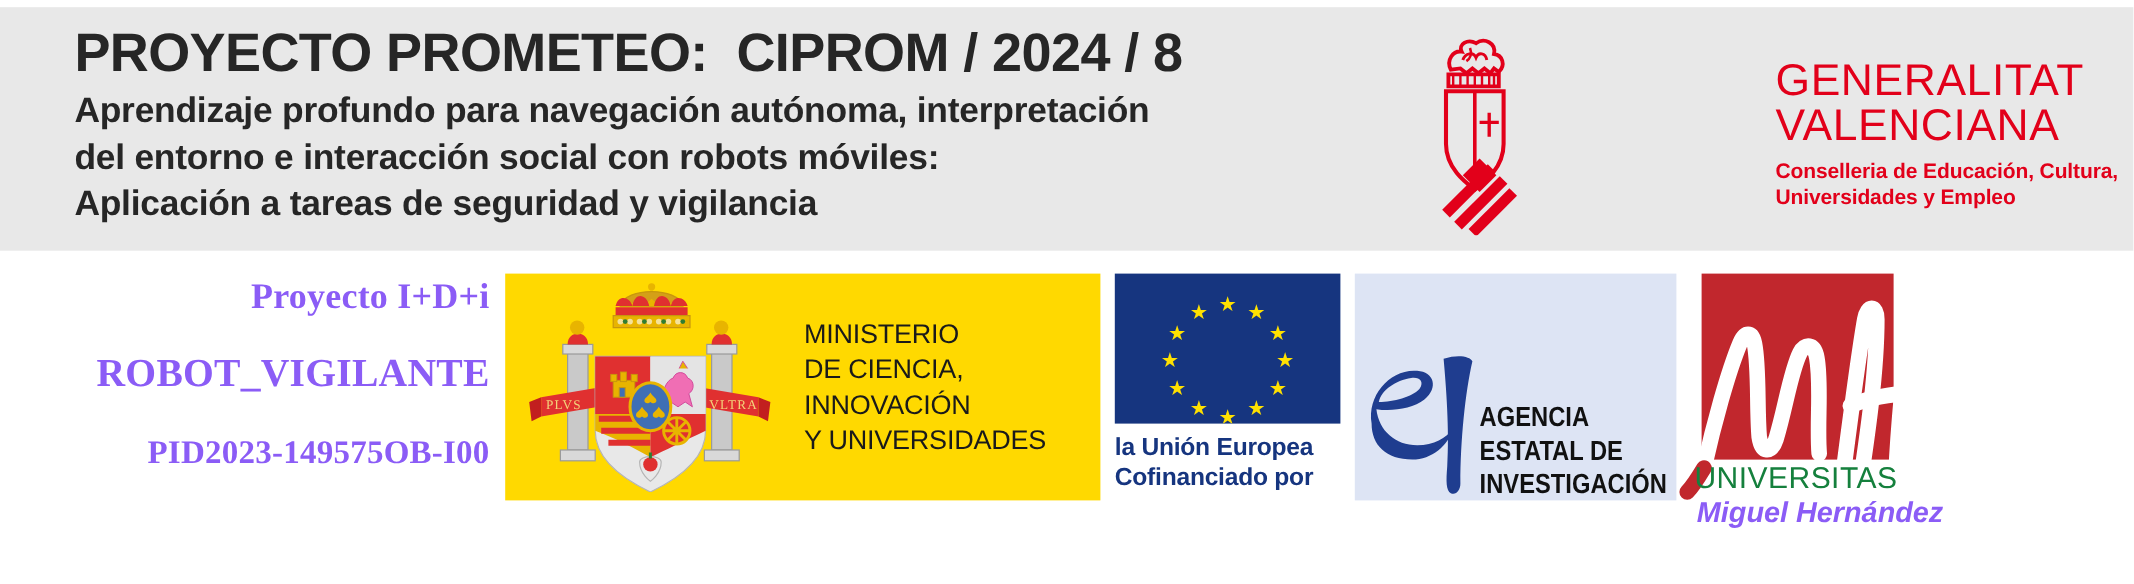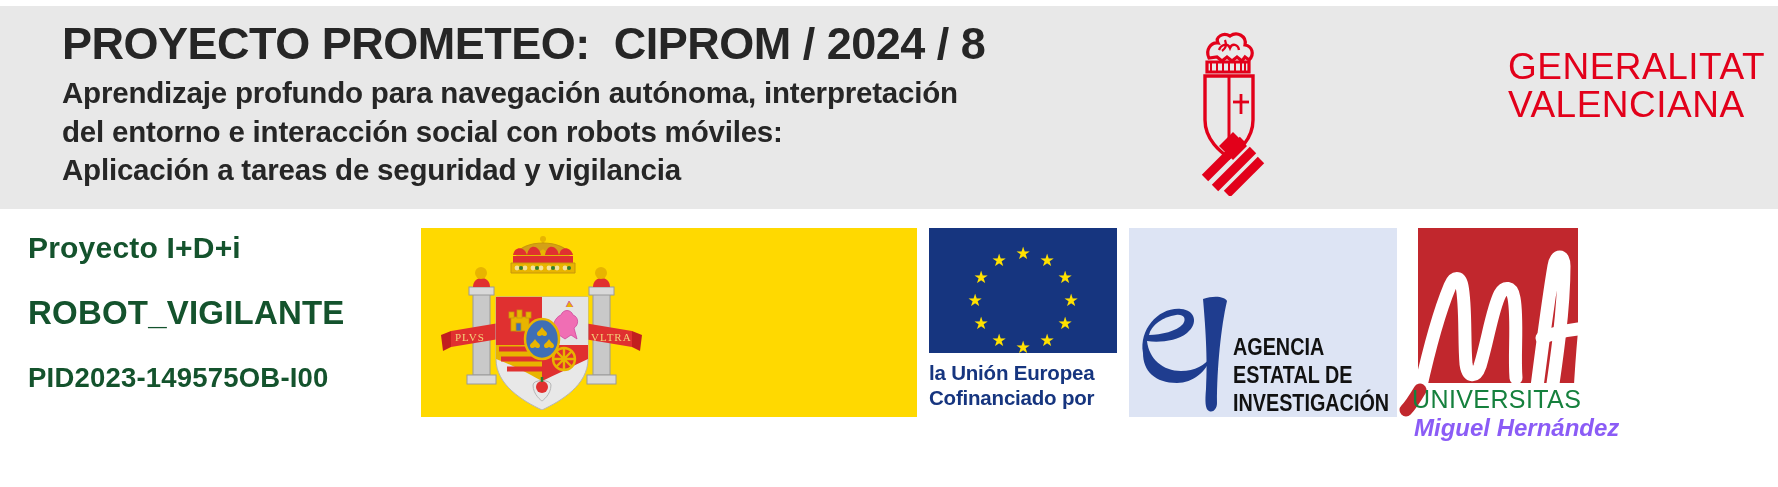--- a/index.html
+++ b/index.html
@@ -91,23 +91,24 @@
     left: 0; top: 209px;
     width: 1778px; height: 278px;
     background: #ffffff;
   }
 
   
   .proj-block {
     position: absolute;
     left: 28px; top: 22px;
     width: 380px;
-    text-align: left;
-    color: #14532d;
-    font-weight: bold;
+    text-align: right;
+    color: #8b5cf6;
+    font-weight: bold;
+    font-family: Liberation Serif, serif;
   }
   .proj-line1 { font-size: 30px; letter-spacing: 0.2px; }
   .proj-line2 { font-size: 33px; margin-top: 29px; letter-spacing: 0.2px; }
   .proj-line3 { font-size: 27.5px; margin-top: 30px; letter-spacing: 0.2px; }
 
   
   .ministerio {
     position: absolute;
     left: 421px; top: 19px;
     width: 496px; height: 189px;
@@ -260,20 +261,24 @@
             <line x1="30" y1="160" x2="68" y2="122"></line>
             <line x1="42" y1="166" x2="76" y2="132"></line>
           </g>
 
         </svg>
       </div>
       <div class="gva-text">
         <div class="gva-name">
           <div>GENERALITAT</div>
           <div>VALENCIANA</div>
+        </div>
+        <div class="gva-dept">
+          <div>Conselleria de Educación, Cultura,</div>
+          <div>Universidades y Empleo</div>
         </div>
       </div>
     </div>
   </div>
 
   <div class="bottom">
 
     <div class="proj-block">
       <div class="proj-line1">Proyecto I+D+i</div>
       <div class="proj-line2">ROBOT_VIGILANTE</div>
@@ -374,20 +379,25 @@
 
             <ellipse cx="121" cy="104" rx="17" ry="20" fill="#3f6fb5" stroke="#e8b400" stroke-width="2.5"></ellipse>
             <g fill="#e8b400">
               <path d="M121 92 C123 96,126 96,126 99 C126 101,123 102,121 100 C119 102,116 101,116 99 C116 96,119 96,121 92 Z"></path>
               <path d="M114 104 C116 108,119 108,119 111 C119 113,116 114,114 112 C112 114,109 113,109 111 C109 108,112 108,114 104 Z"></path>
               <path d="M128 104 C130 108,133 108,133 111 C133 113,130 114,128 112 C126 114,123 113,123 111 C123 108,126 108,128 104 Z"></path>
             </g>
           </g>
         </svg>
       </div>
+      <div class="mini-text">
+        <div>MINISTERIO</div>
+        <div>DE CIENCIA, INNOVACIÓN</div>
+        <div>Y UNIVERSIDADES</div>
+      </div>
     </div>
 
     <div class="eu">
       <div class="eu-flag">
         <span class="eu-star" style="left:86px;  top:18px;">★</span>
         <span class="eu-star" style="left:110px; top:25px;">★</span>
         <span class="eu-star" style="left:128px; top:42px;">★</span>
         <span class="eu-star" style="left:134px; top:65px;">★</span>
         <span class="eu-star" style="left:128px; top:88px;">★</span>
         <span class="eu-star" style="left:110px; top:105px;">★</span>

